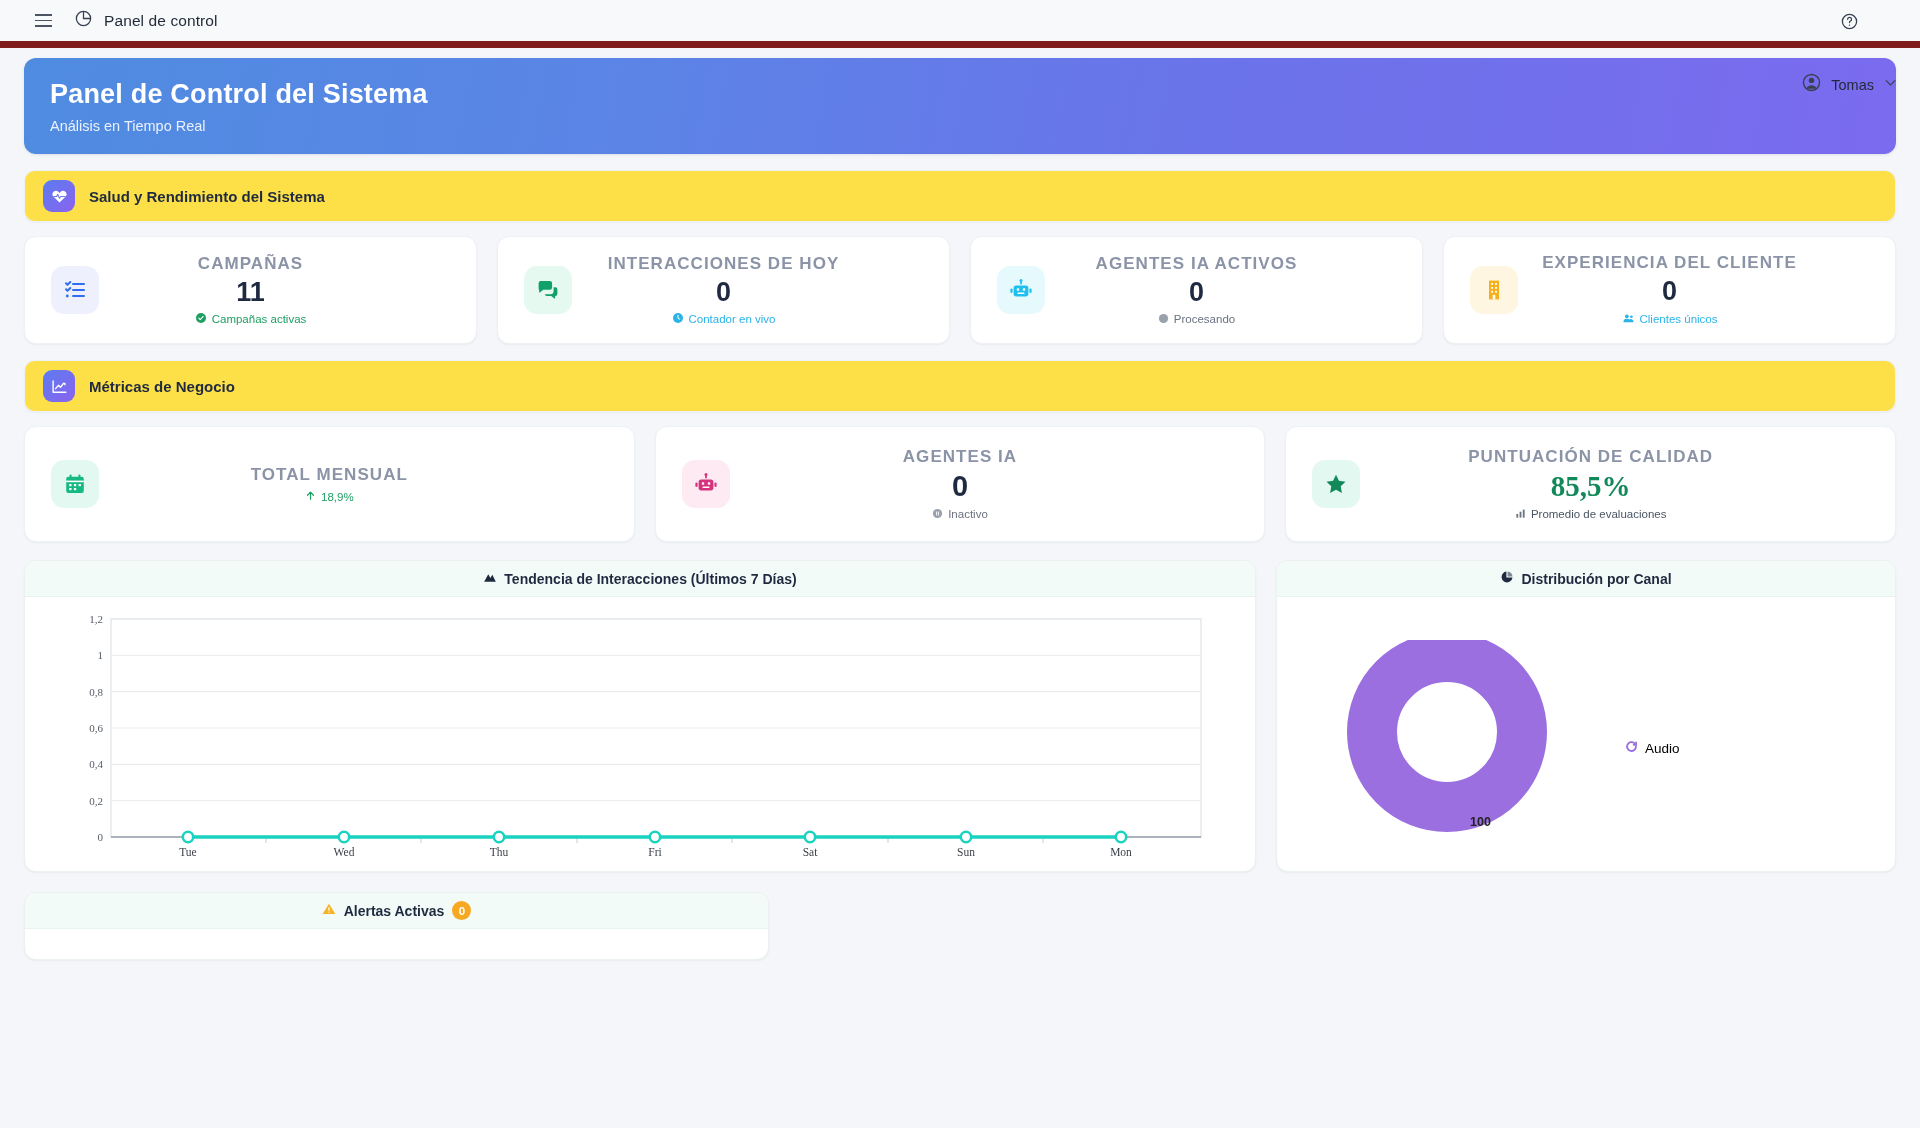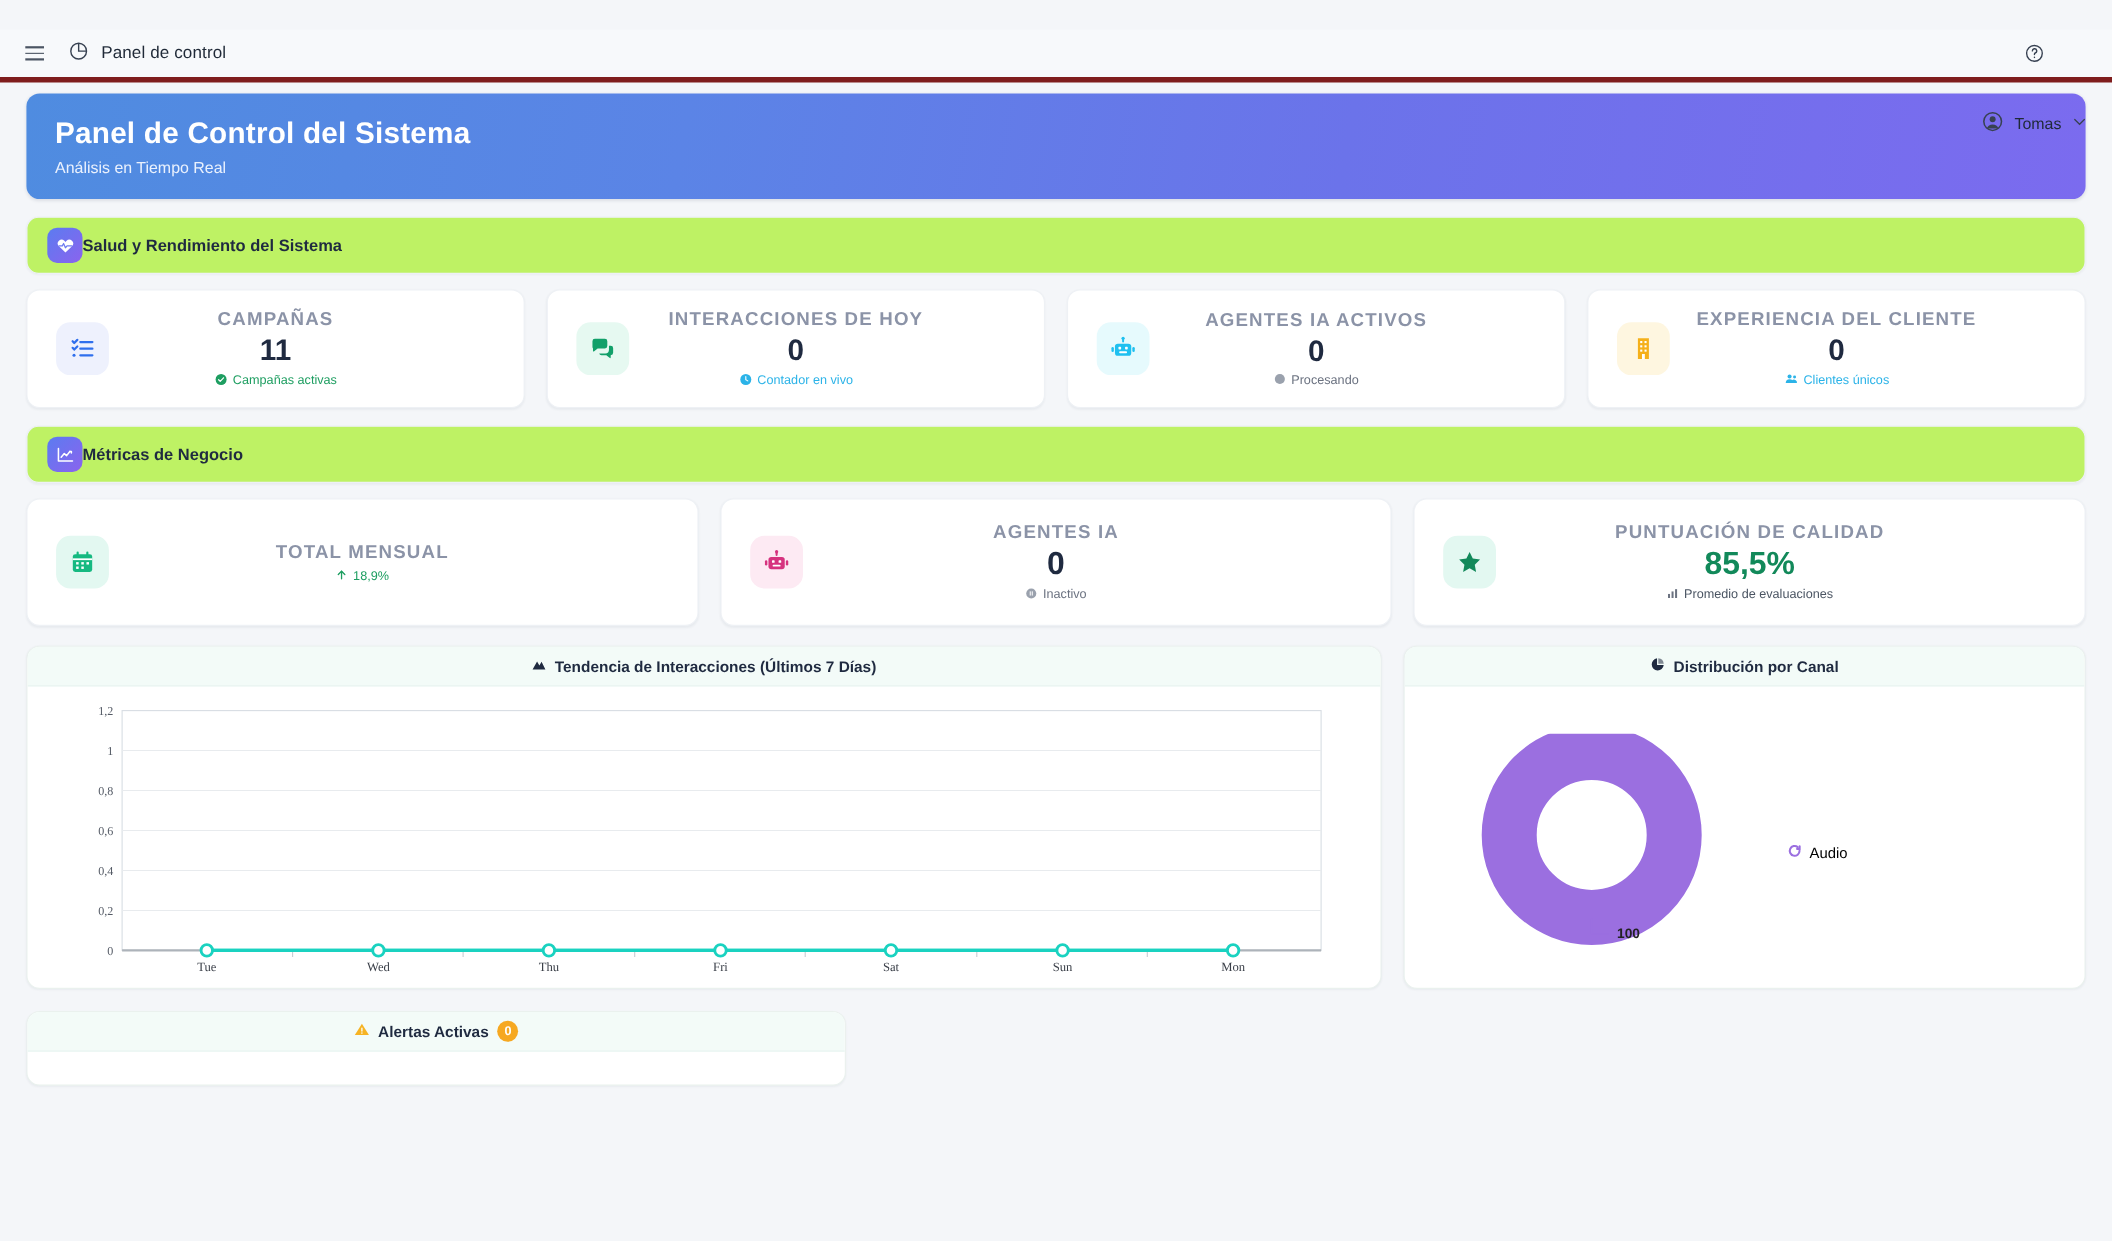--- a/index.html
+++ b/index.html
@@ -9,25 +9,24 @@
     height: 1128px;
     background: #f4f6f9;
     font-family: "Liberation Sans", sans-serif;
     overflow: hidden;
   }
 
   
   .topbar {
     height: 48px;
     background: #f7f9fb;
-    border-bottom: 5px solid #7f1d1d;
+    border-bottom: 7px solid #7f1d1d;
     display: flex;
     align-items: center;
-    padding: 0 22px 0 14px;
-    margin-top: 27px;
+    padding: 0 22px 0 26px;
   }
   .hamburger {
     width: 34px; height: 34px;
     display: flex; flex-direction: column;
     justify-content: center; align-items: center; gap: 4px;
     cursor: pointer; border-radius: 6px;
   }
   .hamburger i { display:block; width: 17px; height: 1.6px; background: #4b5563; }
   .brand { display: flex; align-items: center; gap: 11px; margin-left: 14px; }
   .brand-title { font-size: 15.5px; color: #1f2937; font-weight: 400; letter-spacing: .1px; }
@@ -47,26 +46,26 @@
     padding: 22px 26px;
     display: flex; flex-direction: column; justify-content: center;
     box-shadow: 0 1px 3px rgba(20,30,60,.10);
   }
   .hero-title { color:#fff; font-size: 27px; font-weight: 700; letter-spacing: .2px; }
   .hero-sub { color: #eaf1fd; font-size: 14.5px; margin-top: 8px; }
 
   
   .section-head {
     margin-top: 16px;
-    background: #bef264;
+    background: #fde047;
     border: 1px solid #eef1f5;
     border-radius: 11px;
     height: 52px;
     display: flex; align-items: center;
-    padding: 0 18px; 
+    padding: 0 18px; gap: 14px;
     box-shadow: 0 1px 2px rgba(20,30,60,.045);
   }
   .sec-icon {
     width: 32px; height: 32px; border-radius: 9px;
     background: linear-gradient(135deg, #5b7cf0, #8b63ee);
     display: flex; align-items: center; justify-content: center;
     flex: none;
   }
   .sec-title { font-size: 15px; font-weight: 700; color: #1f2a40; }
 
@@ -94,21 +93,21 @@
     position: absolute; left: 0; right: 0;
     text-align: center;
     pointer-events: none;
   }
   .kpi-label {
     font-size: 17px; font-weight: 700; letter-spacing: 1.05px;
     color: #8b93a7; text-transform: uppercase;
   }
   .kpi-value { font-size: 27px; font-weight: 700; color: #1f2a40; margin-top: 3px; line-height: 1.12; text-align: center; }
   .kpi-value.big { font-size: 29px; }
-  .kpi-value.green { color: #12895a; }
+  .kpi-value.green { color: #12895a; font-family: Liberation Serif, serif; }
   .kpi-foot {
     margin-top: 5px; font-size: 11.5px;
     display: flex; align-items: center; justify-content: center; gap: 5px;
   }
 
   
   .charts { display: grid; grid-template-columns: 1fr 620px; gap: 20px; margin-top: 18px; }
   .panel {
     background: #fff;
     border: 1px solid #eaf1ee;

